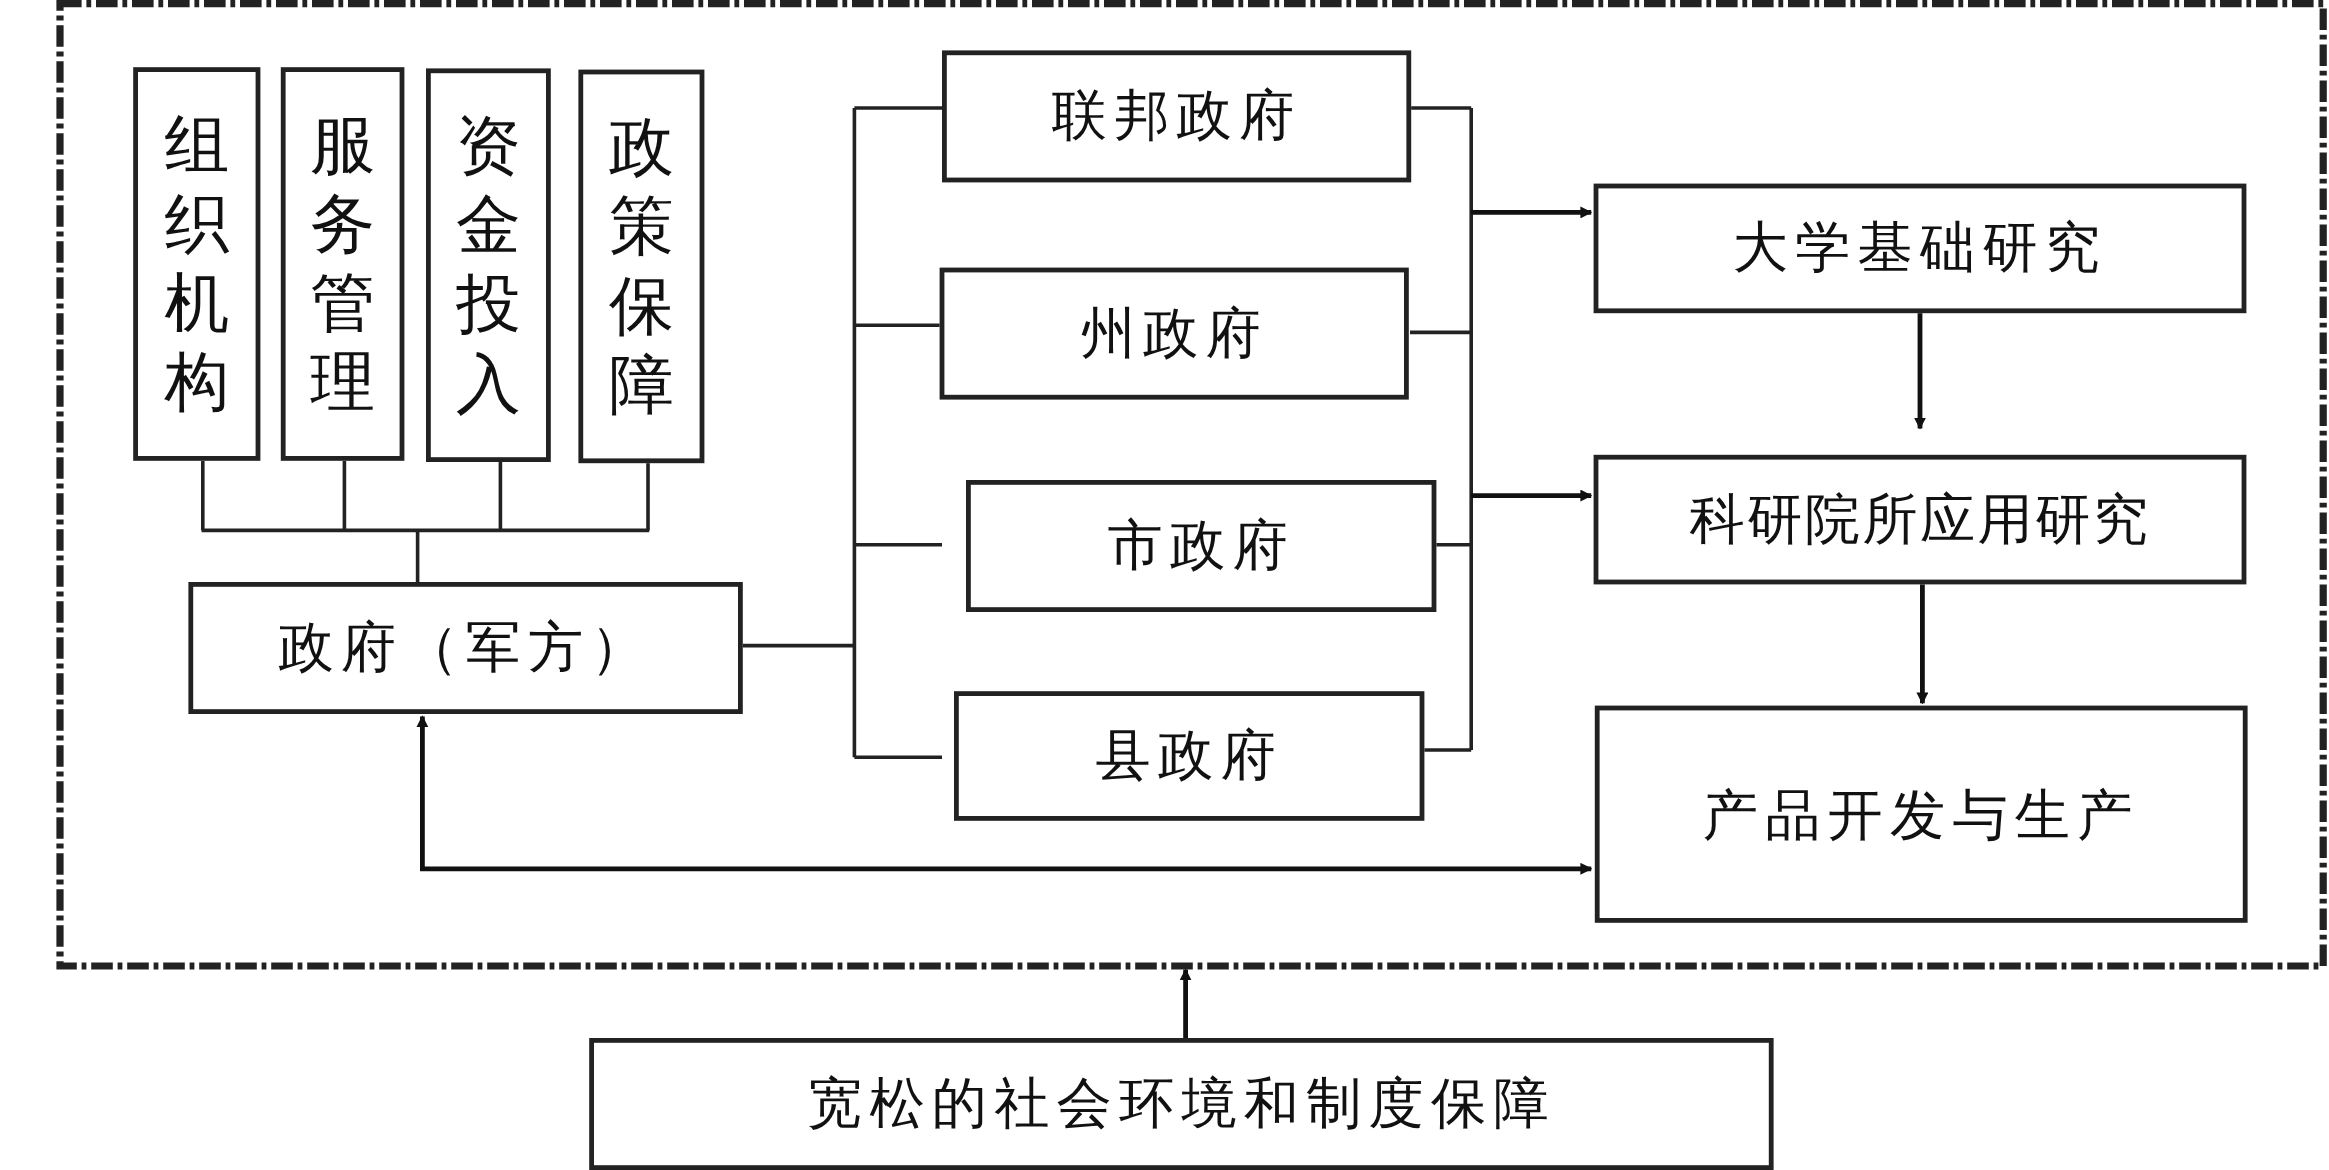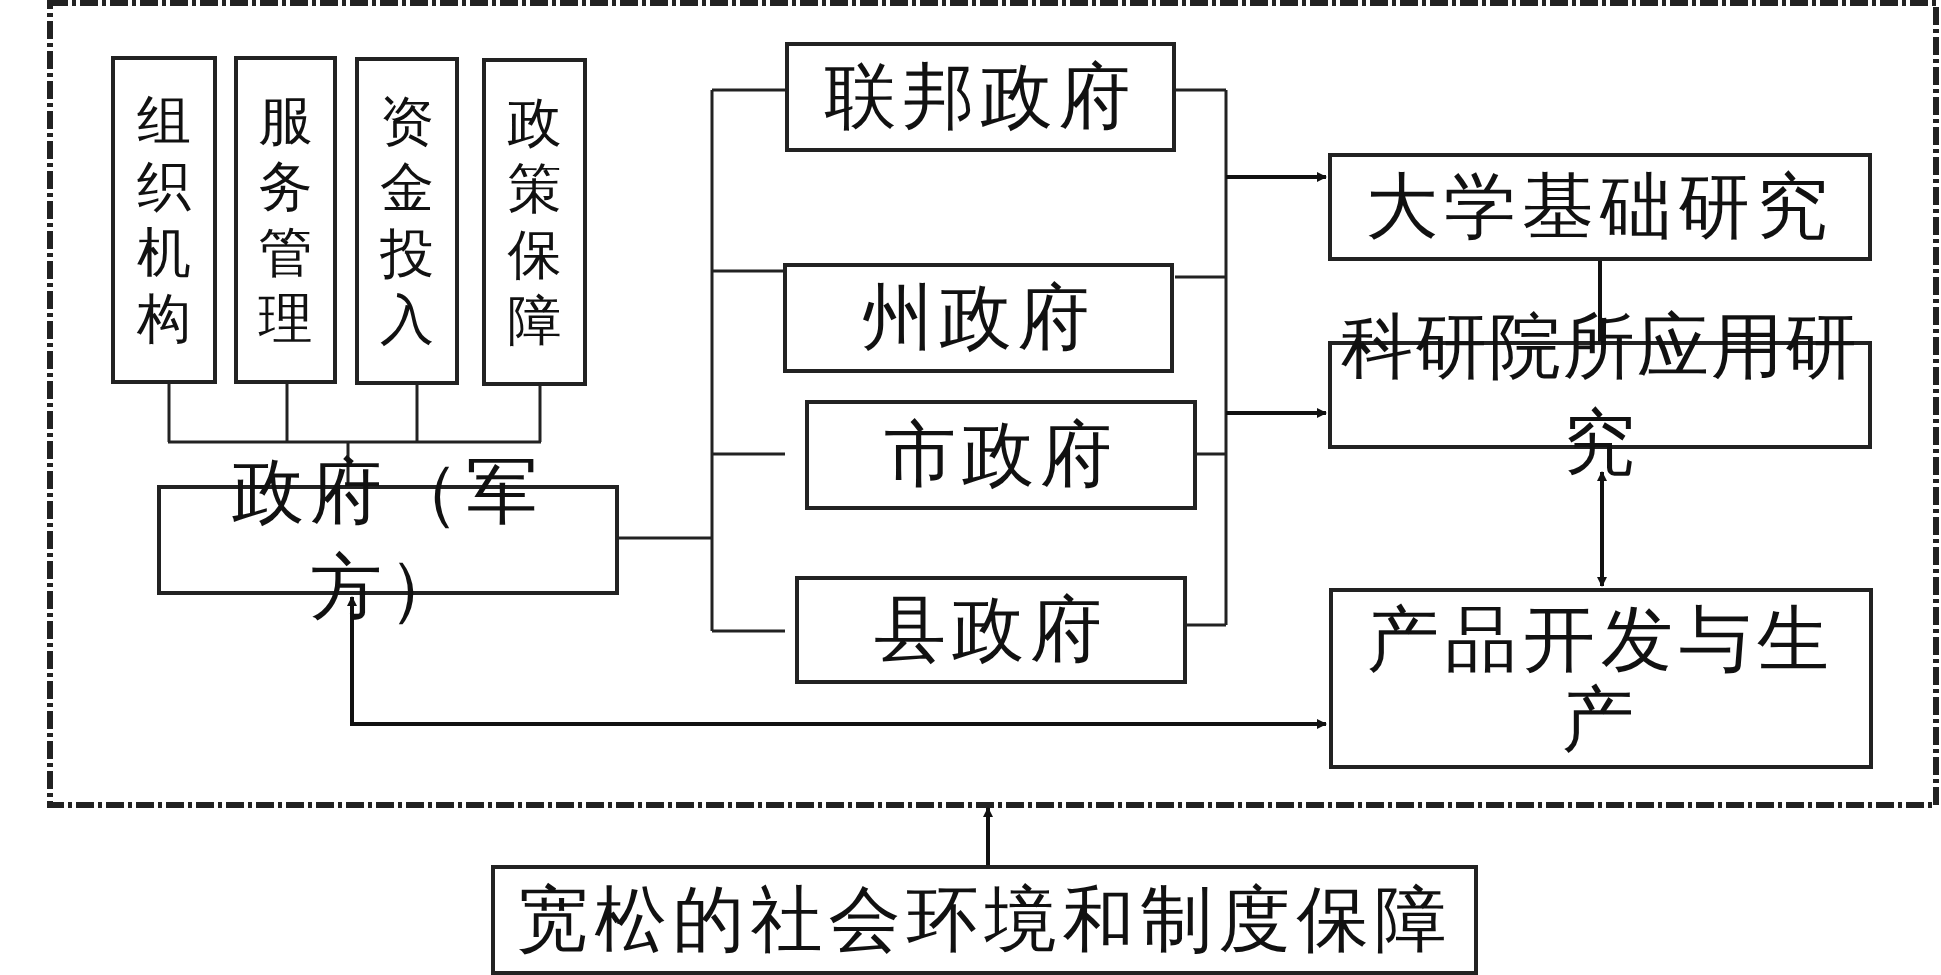--- a/index.html
+++ b/index.html
@@ -1,21 +1,21 @@
 <!DOCTYPE html>
 <html><head>
 <meta charset="utf-8">
 <style>
 html,body{margin:0;padding:0;background:#fff;}
 body{width:1941px;height:975px;position:relative;overflow:hidden;font-family:"DejaVu Serif","Liberation Serif",serif;color:#111;}
 svg.lines{position:absolute;left:0;top:0;}
 .box{position:absolute;box-sizing:border-box;border:4px solid #222;background:#fff;display:flex;align-items:center;justify-content:center;text-align:center;}
 .vbox{flex-direction:column;font-size:54px;line-height:66px;}
 .vbox span{display:block;}
-.hbox{font-size:72px;letter-spacing:6px;}
+.hbox{font-size:46px;letter-spacing:6px;}
 .two{flex-direction:column;line-height:80px;}
 </style>
 </head>
 <body>
 
 <svg class="lines" width="1941" height="975">
   <defs>
     <marker id="ah" markerWidth="10" markerHeight="10" refX="9" refY="5" orient="auto" markerUnits="userSpaceOnUse">
       <path d="M0,0 L10,5 L0,10 Z" fill="#111"></path>
     </marker>
@@ -82,34 +82,34 @@
   <span>障</span>
 </div>
 
 <div class="box hbox" style="left:157px;top:485px;width:462px;height:110px;">
   <span>政府（军方）</span>
 </div>
 
 <div class="box hbox" style="left:785px;top:42px;width:391px;height:110px;">
     <span>联邦政府</span>
   </div>
-<div class="box hbox" style="left:783px;top:223px;width:391px;height:110px;margin-top:40px;">
+<div class="box hbox" style="left:783px;top:223px;width:391px;height:110px;">
     <span>州政府</span>
   </div>
 <div class="box hbox" style="left:805px;top:400px;width:392px;height:110px;">
     <span>市政府</span>
   </div>
 <div class="box hbox" style="left:783px;top:576px;width:392px;height:108px;margin-left:12px;">
     <span>县政府</span>
   </div>
 
 <div class="box hbox" style="left:1328px;top:129px;width:544px;height:108px;margin-top:24px;">
     <span>大学基础研究</span>
   </div>
-<div class="box hbox" style="left:1328px;top:341px;width:544px;height:108px;letter-spacing:2px;">
+<div class="box hbox" style="left:1328px;top:379px;width:544px;height:108px;letter-spacing:2px;">
     <span>科研院所应用研究</span>
   </div>
 <div class="box hbox two" style="left:1329px;top:588px;width:544px;height:181px;">
   <span>产品开发与生产</span>
 </div>
 
 <div class="box hbox" style="left:491px;top:865px;width:987px;height:110px;">
     <span>宽松的社会环境和制度保障</span>
   </div>
 

